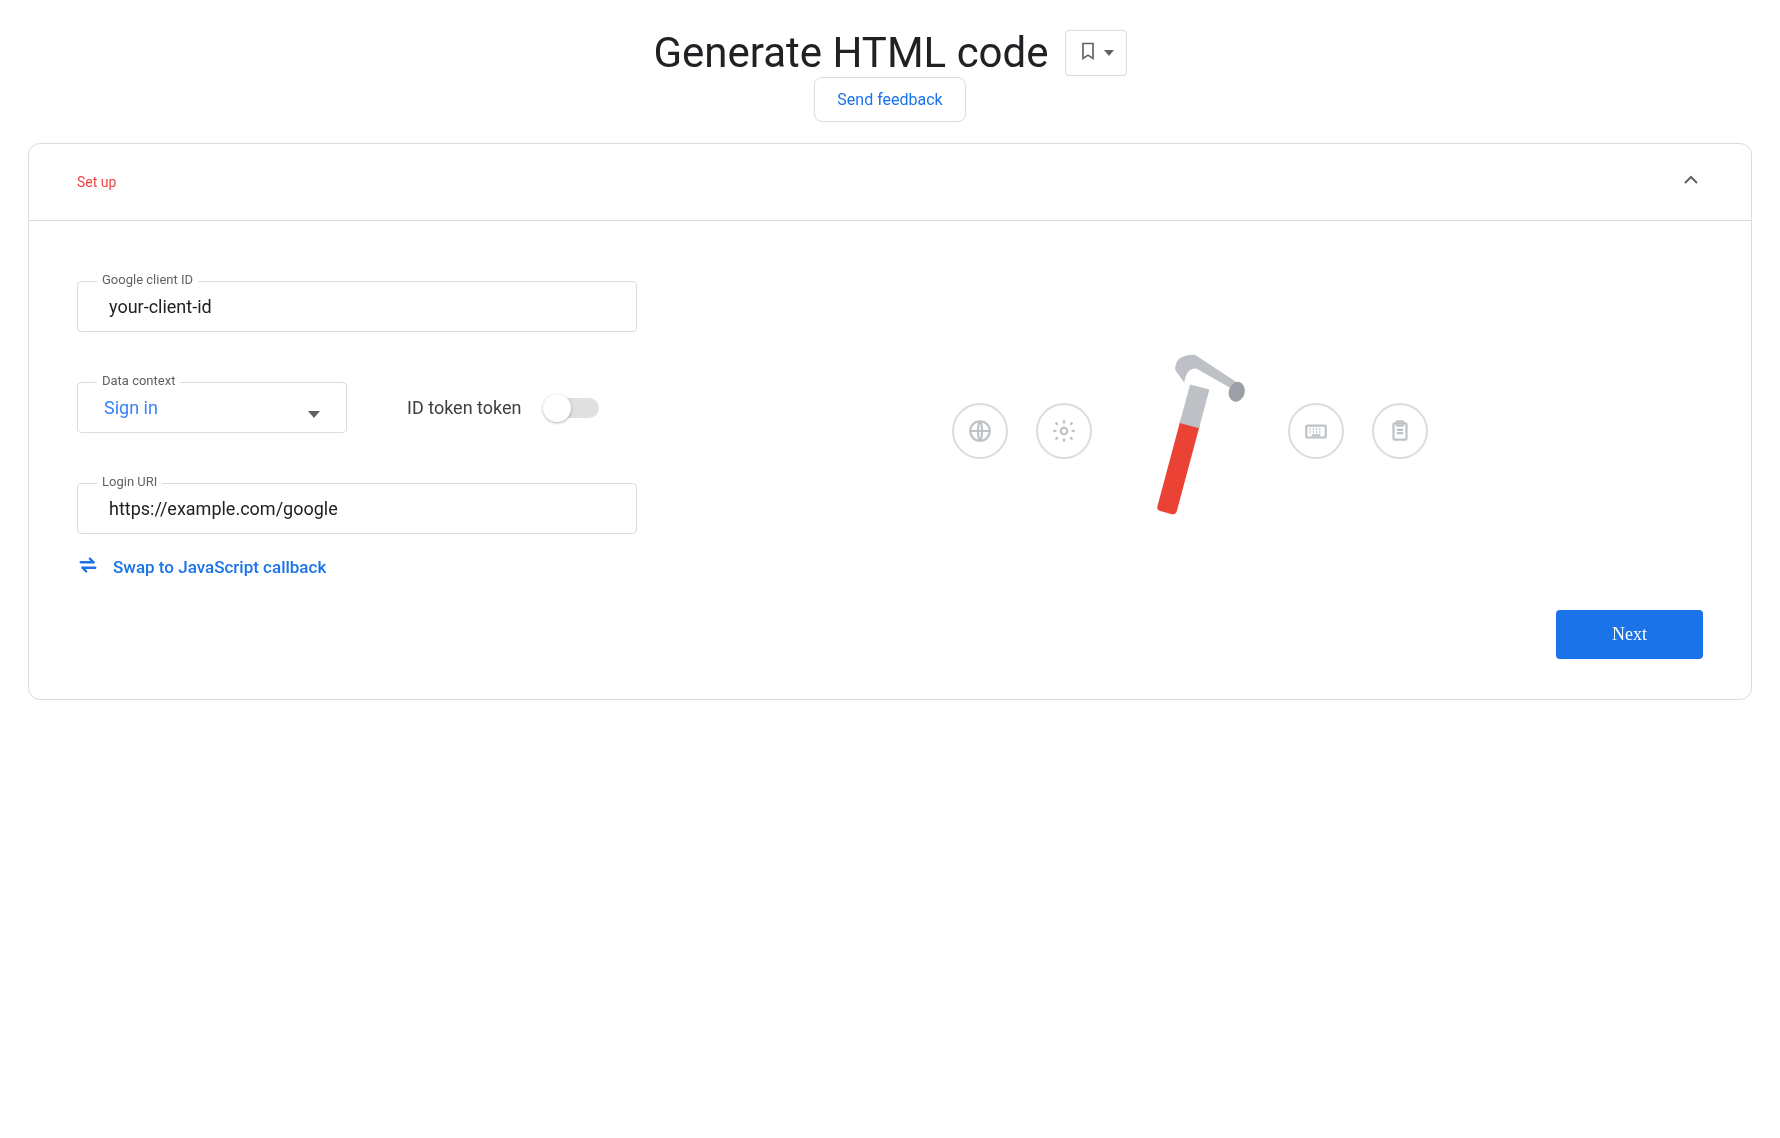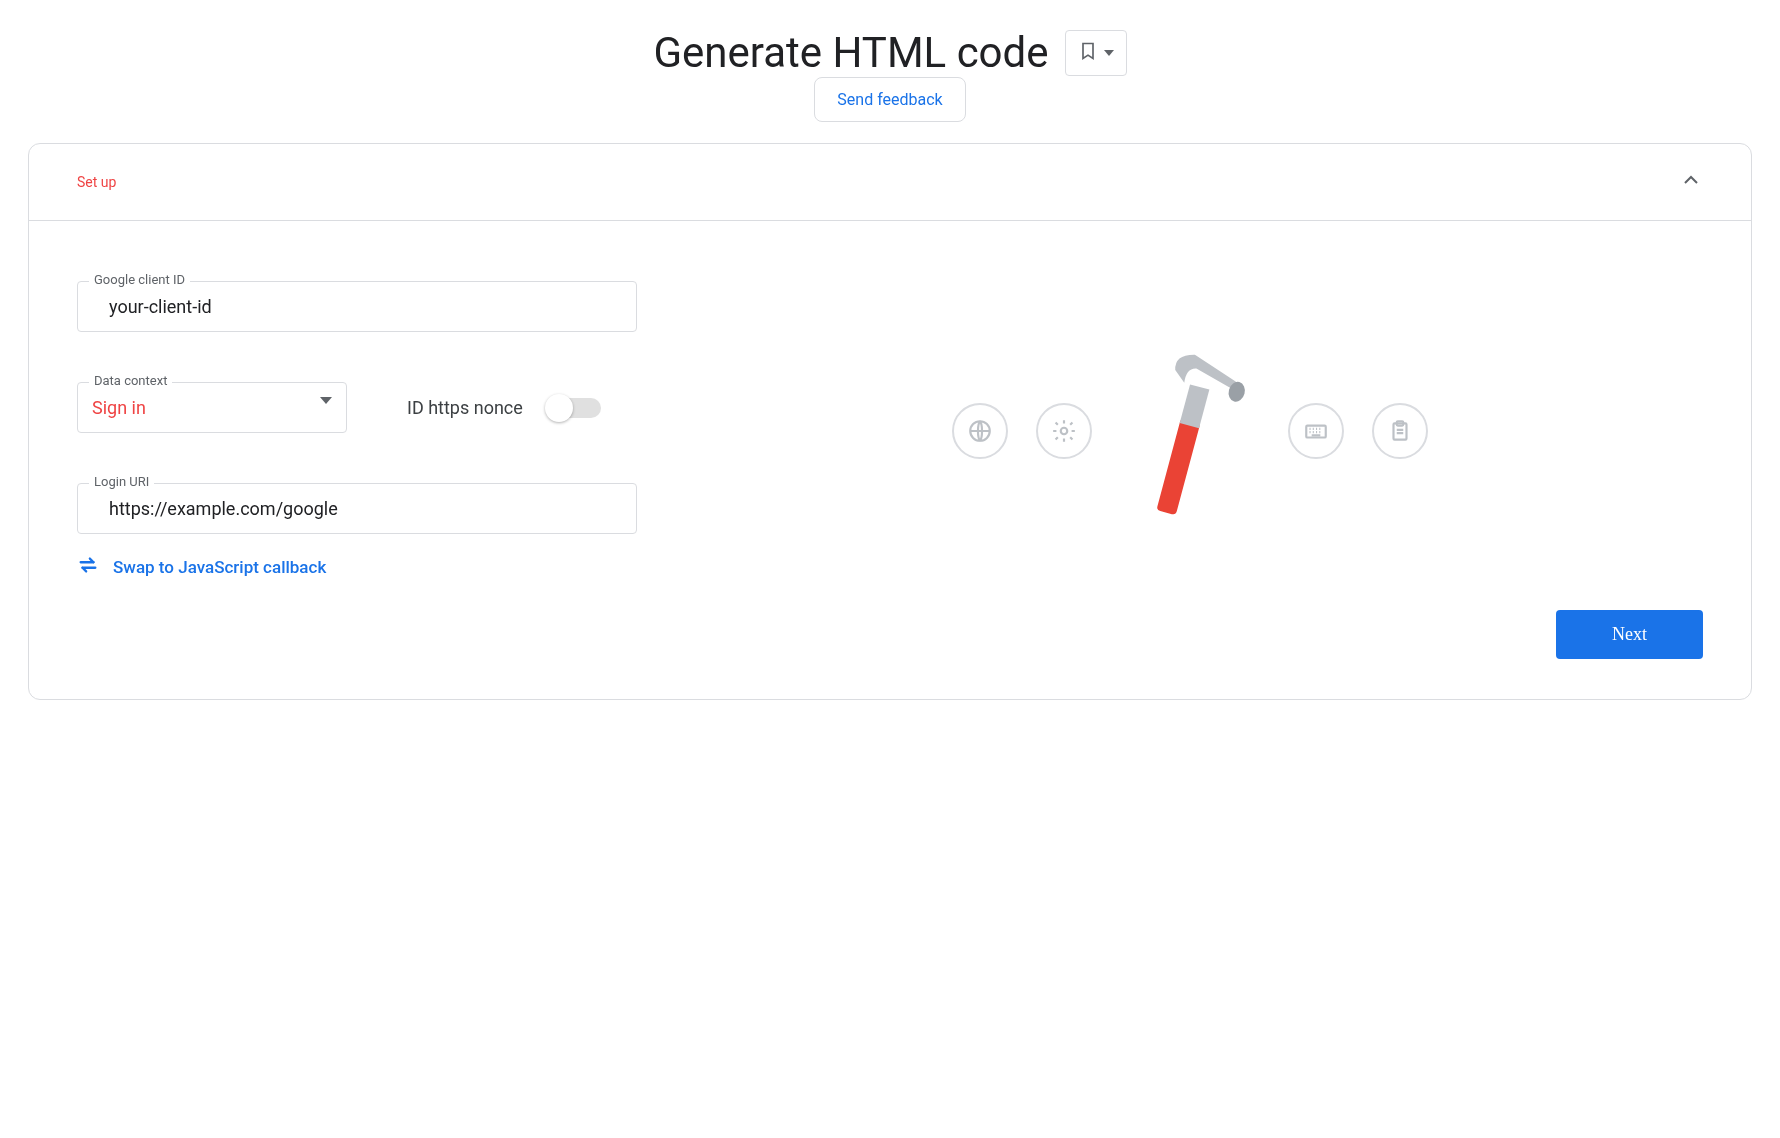--- a/index.html
+++ b/index.html
@@ -80,21 +80,21 @@
     .form-col {
       flex: 0 0 560px;
       display: flex;
       flex-direction: column;
       gap: 50px;
     }
     .field-wrap { position: relative; }
     .field-label {
       position: absolute;
       top: -9px;
-      left: 12px;
+      left: 20px;
       background: #fff;
       padding: 0 5px;
       font-size: 13px;
       color: #5f6368;
     }
     .text-input {
       width: 100%;
       padding: 14px 31px;
       border: 1px solid #dadce0;
       border-radius: 4px;
@@ -107,28 +107,28 @@
       display: flex;
       align-items: center;
       gap: 60px;
     }
     .select-wrap {
       position: relative;
       width: 270px;
     }
     .select-display {
       width: 100%;
-      padding: 14px 14px;
+      padding: 14px 26px;
       border: 1px solid #dadce0;
       border-radius: 4px;
       font-size: 18px;
-      color: #ef4444;
+      color: #3b82f6;
       display: flex;
       justify-content: space-between;
-      align-items: flex-start;
+      align-items: flex-end;
       cursor: pointer;
       background: #fff;
     }
     .select-caret {
       width: 0; height: 0;
       border-left: 6px solid transparent;
       border-right: 6px solid transparent;
       border-top: 7px solid #5f6368;
     }
     .toggle-group {
@@ -253,21 +253,21 @@
 
       <div class="row">
         <div class="select-wrap field-wrap">
           <span class="field-label">Data context</span>
           <div class="select-display">
             <span>Sign in</span>
             <span class="select-caret"></span>
           </div>
         </div>
         <div class="toggle-group">
-          <span class="toggle-label">ID https nonce</span>
+          <span class="toggle-label">ID token token</span>
           <div class="toggle">
             <div class="toggle-knob"></div>
           </div>
         </div>
       </div>
 
       <div class="field-wrap">
         <span class="field-label">Login URI</span>
         <input class="text-input" type="text" value="https://example.com/google" style="">
       </div>

